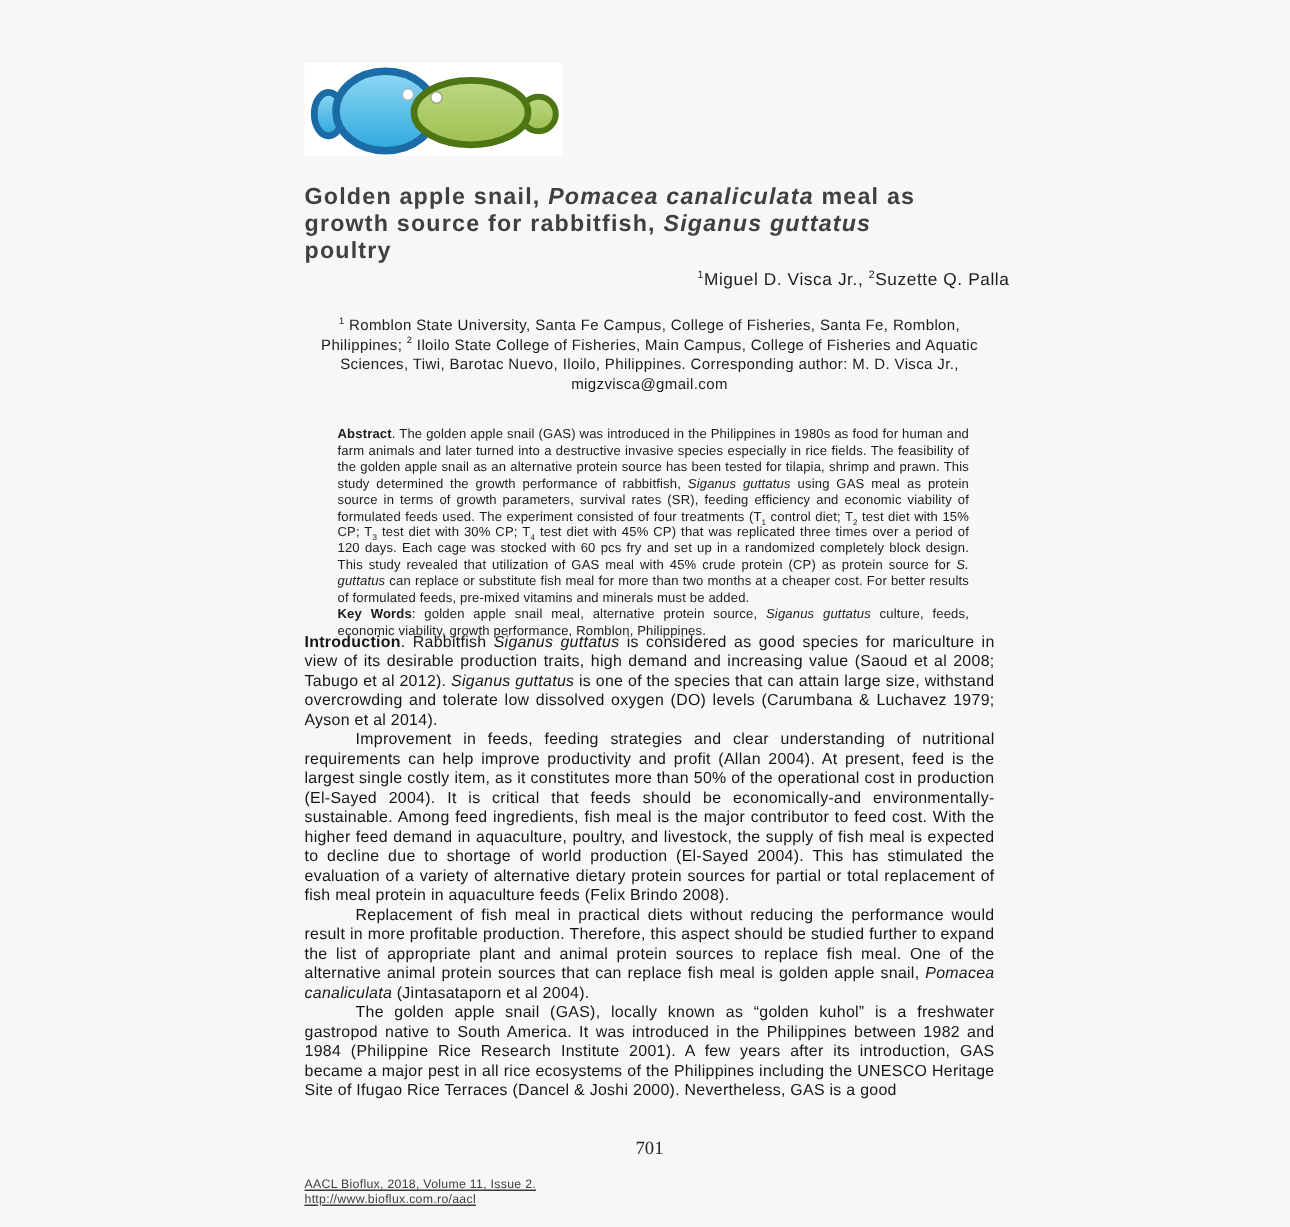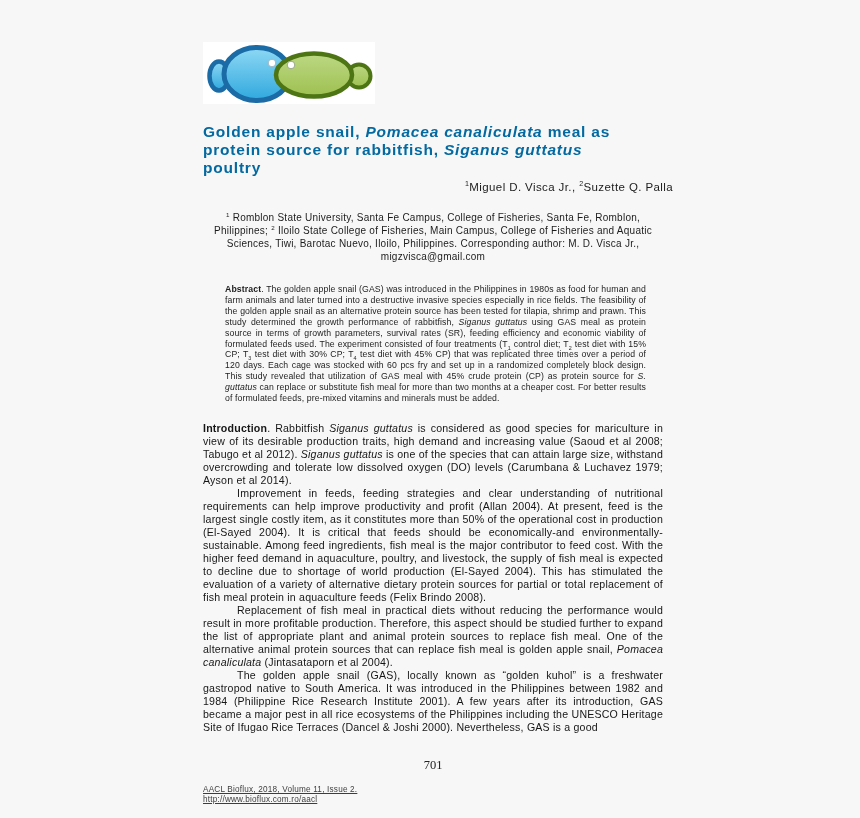--- a/index.html
+++ b/index.html
@@ -18,21 +18,21 @@
   .logo-box {
     position: absolute; left: 203px; top: 42px;
     width: 172px; height: 62px;
     background: #ffffff;
   }
   .logo-box svg { display: block; width: 100%; height: 100%; }
 
   .title {
     position: absolute; left: 203px; top: 123px; width: 480px;
     font-size: 15.5px; font-weight: bold; line-height: 18.2px;
-    letter-spacing: 0.8px; color: #0369a1;
+    letter-spacing: 0.8px; color: #404040;
   }
   .authors {
     position: absolute; left: 203px; top: 181px; width: 470px;
     font-size: 11.5px; letter-spacing: 0.4px; color: #1c1c1c; text-align: right;
   }
   .affiliations {
     position: absolute; left: 200px; top: 211px; width: 466px;
     text-align: center;
     font-size: 10px; line-height: 13px; letter-spacing: 0.25px; color: #1c1c1c;
   }
@@ -81,28 +81,29 @@
     <ellipse cx="16" cy="34" rx="9.5" ry="14.5" fill="url(#bluegrad)" stroke="#1a6ba6" stroke-width="4.5"></ellipse>
     <ellipse cx="54" cy="32" rx="33" ry="26.5" fill="url(#bluegrad)" stroke="#1a6ba6" stroke-width="5"></ellipse>
     <circle cx="69" cy="21" r="3.8" fill="#ffffff" stroke="#9fb6c4" stroke-width="1"></circle>
 
     <circle cx="156" cy="34" r="11.5" fill="url(#greengrad)" stroke="#4e7514" stroke-width="4"></circle>
     <ellipse cx="111" cy="33" rx="38" ry="21.5" fill="url(#greengrad)" stroke="#4e7514" stroke-width="4.5"></ellipse>
     <circle cx="88" cy="23" r="3.8" fill="#ffffff" stroke="#9aa88a" stroke-width="1"></circle>
   </svg>
 </div>
 
-<h1 class="title"><span>Golden apple snail, </span><span style="font-style: italic;">Pomacea canaliculata</span><span> meal as</span><br><span>protein source for rabbitfish, </span><span style="font-style: italic;">Siganus guttatus</span><br><span>poultry</span></h1>
+<h1 class="title"><span>Golden apple snail, </span><span style="font-style: italic;">Pomacea canaliculata</span><span> meal as</span><br><span>growth source for rabbitfish, </span><span style="font-style: italic;">Siganus guttatus</span><br><span>poultry</span></h1>
 
 <div class="authors"><sup>1</sup><span>Miguel D. Visca Jr., </span><sup>2</sup><span>Suzette Q. Palla</span></div>
 
 <div class="affiliations"><sup>1</sup><span> Romblon State University, Santa Fe Campus, College of Fisheries, Santa Fe, Romblon, Philippines; </span><sup>2</sup><span> Iloilo State College of Fisheries, Main Campus, College of Fisheries and Aquatic Sciences, Tiwi, Barotac Nuevo, Iloilo, Philippines. Corresponding author: M. D. Visca Jr., migzvisca@gmail.com</span></div>
 
 <div class="abstract">
   <p><span style="font-weight: bold;">Abstract</span><span>. The golden apple snail (GAS) was introduced in the Philippines in 1980s as food for human and farm animals and later turned into a destructive invasive species especially in rice fields. The feasibility of the golden apple snail as an alternative protein source has been tested for tilapia, shrimp and prawn. This study determined the growth performance of rabbitfish, </span><span style="font-style: italic;">Siganus guttatus</span><span> using GAS meal as protein source in terms of growth parameters, survival rates (SR), feeding efficiency and economic viability of formulated feeds used. The experiment consisted of four treatments (T</span><sub>1</sub><span> control diet; T</span><sub>2</sub><span> test diet with 15% CP; T</span><sub>3</sub><span> test diet with 30% CP; T</span><sub>4</sub><span> test diet with 45% CP) that was replicated three times over a period of 120 days. Each cage was stocked with 60 pcs fry and set up in a randomized completely block design. This study revealed that utilization of GAS meal with 45% crude protein (CP) as protein source for </span><span style="font-style: italic;">S. guttatus</span><span> can replace or substitute fish meal for more than two months at a cheaper cost. For better results of formulated feeds, pre-mixed vitamins and minerals must be added.</span></p>
+  <p><span style="font-weight: bold;">Key Words</span><span>: golden apple snail meal, alternative protein source, </span><span style="font-style: italic;">Siganus guttatus</span><span> culture, feeds, economic viability, growth performance, Romblon, Philippines.</span></p>
 </div>
 
 <div class="intro">
   <p><span style="font-weight: bold;">Introduction</span><span>. Rabbitfish </span><span style="font-style: italic;">Siganus guttatus</span><span> is considered as good species for mariculture in view of its desirable production traits, high demand and increasing value (Saoud et al 2008; Tabugo et al 2012). </span><span style="font-style: italic;">Siganus guttatus</span><span> is one of the species that can attain large size, withstand overcrowding and tolerate low dissolved oxygen (DO) levels (Carumbana &amp; Luchavez 1979; Ayson et al 2014).</span></p>
   <p class="ind"><span>Improvement in feeds, feeding strategies and clear understanding of nutritional requirements can help improve productivity and profit (Allan 2004). At present, feed is the largest single costly item, as it constitutes more than 50% of the operational cost in production (El-Sayed 2004). It is critical that feeds should be economically-and environmentally-sustainable. Among feed ingredients, fish meal is the major contributor to feed cost. With the higher feed demand in aquaculture, poultry, and livestock, the supply of fish meal is expected to decline due to shortage of world production (El-Sayed 2004). This has stimulated the evaluation of a variety of alternative dietary protein sources for partial or total replacement of fish meal protein in aquaculture feeds (Felix Brindo 2008).</span></p>
   <p class="ind"><span>Replacement of fish meal in practical diets without reducing the performance would result in more profitable production. Therefore, this aspect should be studied further to expand the list of appropriate plant and animal protein sources to replace fish meal. One of the alternative animal protein sources that can replace fish meal is golden apple snail, </span><span style="font-style: italic;">Pomacea canaliculata</span><span> (Jintasataporn et al 2004).</span></p>
   <p class="ind"><span>The golden apple snail (GAS), locally known as “golden kuhol” is a freshwater gastropod native to South America. It was introduced in the Philippines between 1982 and 1984 (Philippine Rice Research Institute 2001). A few years after its introduction, GAS became a major pest in all rice ecosystems of the Philippines including the UNESCO Heritage Site of Ifugao Rice Terraces (Dancel &amp; Joshi 2000). Nevertheless, GAS is a good</span></p>
 </div>
 
 <div class="footer-left">

